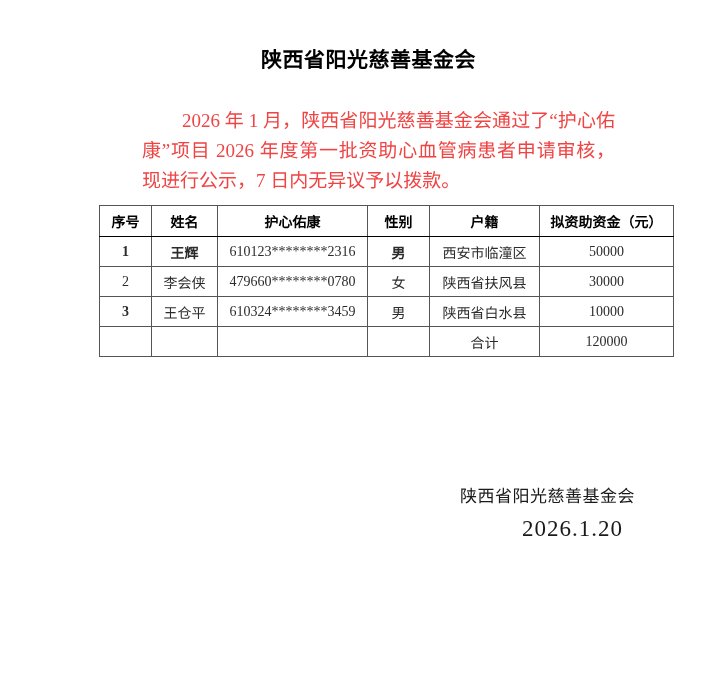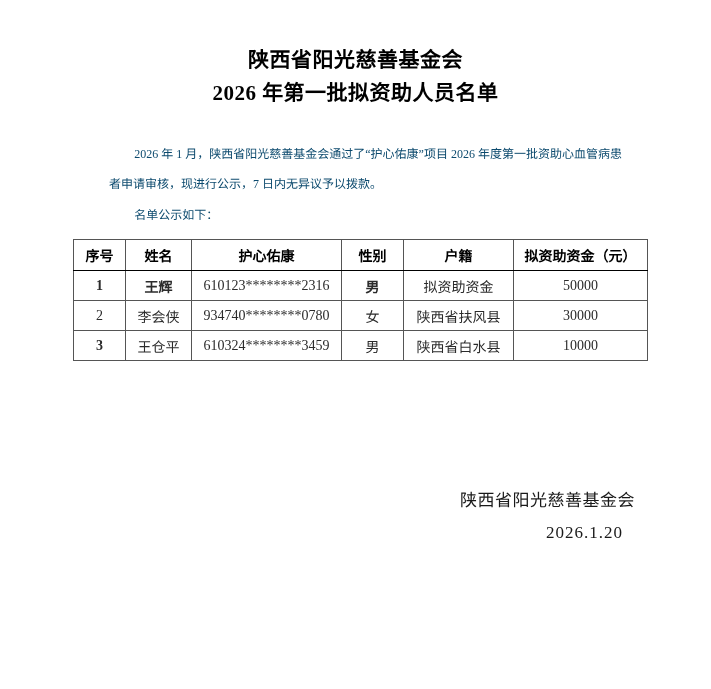--- a/index.html
+++ b/index.html
@@ -15,20 +15,21 @@
     font-family: "Liberation Serif", "DejaVu Serif", serif;
     color: #000000;
     -webkit-font-smoothing: antialiased;
   }
   .page {
     position: relative;
     width: 711px;
     height: 599px;
     background: #ffffff;
     box-sizing: border-box;
+    padding-left: 26px;
   }
 
   
   .title-block {
     padding-top: 44px;
     text-align: center;
   }
   .title-line {
     font-size: 21px;
     font-weight: bold;
@@ -38,26 +39,26 @@
     white-space: nowrap;
   }
 
   
   .body-block {
     margin-top: 29px;
     padding-left: 108px;
     padding-right: 88px;
   }
   .para {
-    font-size: 12px;
+    font-size: 19px;
     line-height: 30px;
     text-align: justify;
     text-justify: inter-ideograph;
-    color: #0c4a6e;
-    margin: 1px;
+    color: #ef4444;
+    margin: 8px;
   }
   .para.indent {
     text-indent: 2.1em;
   }
   .para + .para {
     margin-top: 1px;
   }
 
   
   .table-wrap {
@@ -114,41 +115,39 @@
     padding-right: 76px;
     text-align: right;
   }
   .sign-org {
     font-size: 17px;
     line-height: 28px;
     color: #1a1a1a;
     letter-spacing: 0.5px;
   }
   .sign-date {
-    font-size: 17px;
+    font-size: 23px;
     line-height: 28px;
     color: #1a1a1a;
     margin-top: 4px;
     padding-right: 12px;
     letter-spacing: 1px;
   }
 </style>
 </head>
 <body>
 
 <div class="page">
 
   <div class="title-block">
     <div class="title-line">陕西省阳光慈善基金会</div>
-    <div class="title-line">2026 年第一批拟资助人员名单</div>
   </div>
 
   <div class="body-block">
     <p class="para indent">2026 年 1 月，陕西省阳光慈善基金会通过了“护心佑康”项目 2026 年度第一批资助心血管病患者申请审核，现进行公示，7 日内无异议予以拨款。</p>
-    <p class="para indent">名单公示如下：</p>
   </div>
 
   <div class="table-wrap">
     <table class="roster">
       <colgroup>
         <col class="col-idx">
           <col class="col-name">
           <col class="col-id">
         <col class="col-sex">
           <col class="col-hk">
@@ -163,39 +162,47 @@
           <th>户籍</th>
           <th>拟资助资金（元）</th>
         </tr>
       </thead>
       <tbody>
         <tr>
           <td class="bold-cell">1</td>
           <td class="bold-cell">王辉</td>
           <td class="cell-id">610123********2316</td>
           <td class="bold-cell">男</td>
-          <td>拟资助资金</td>
+          <td>西安市临潼区</td>
           <td>50000</td>
         </tr>
         <tr>
           <td>2</td>
           <td>李会侠</td>
-          <td class="cell-id">934740********0780</td>
+          <td class="cell-id">479660********0780</td>
           <td>女</td>
           <td>陕西省扶风县</td>
           <td>30000</td>
         </tr>
         <tr>
           <td class="bold-cell">3</td>
           <td>王仓平</td>
           <td class="cell-id">610324********3459</td>
           <td>男</td>
           <td>陕西省白水县</td>
           <td>10000</td>
         </tr>
+        <tr>
+          <td></td>
+          <td></td>
+          <td></td>
+          <td></td>
+          <td>合计</td>
+          <td>120000</td>
+        </tr>
       </tbody>
     </table>
   </div>
 
   <div class="sign-block">
     <div class="sign-org">陕西省阳光慈善基金会</div>
     <div class="sign-date">2026.1.20</div>
   </div>
 
 </div>

